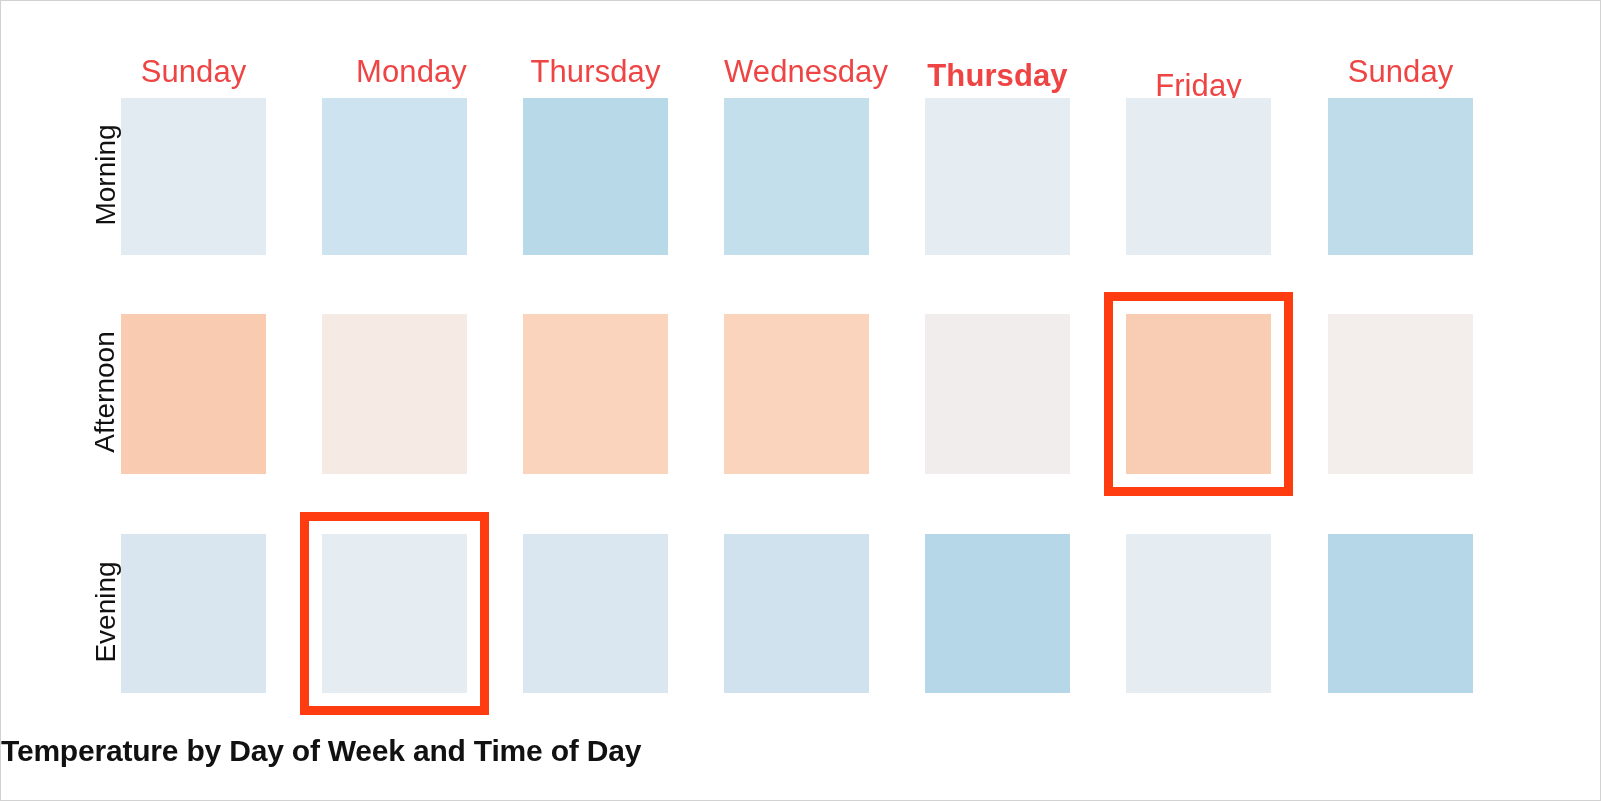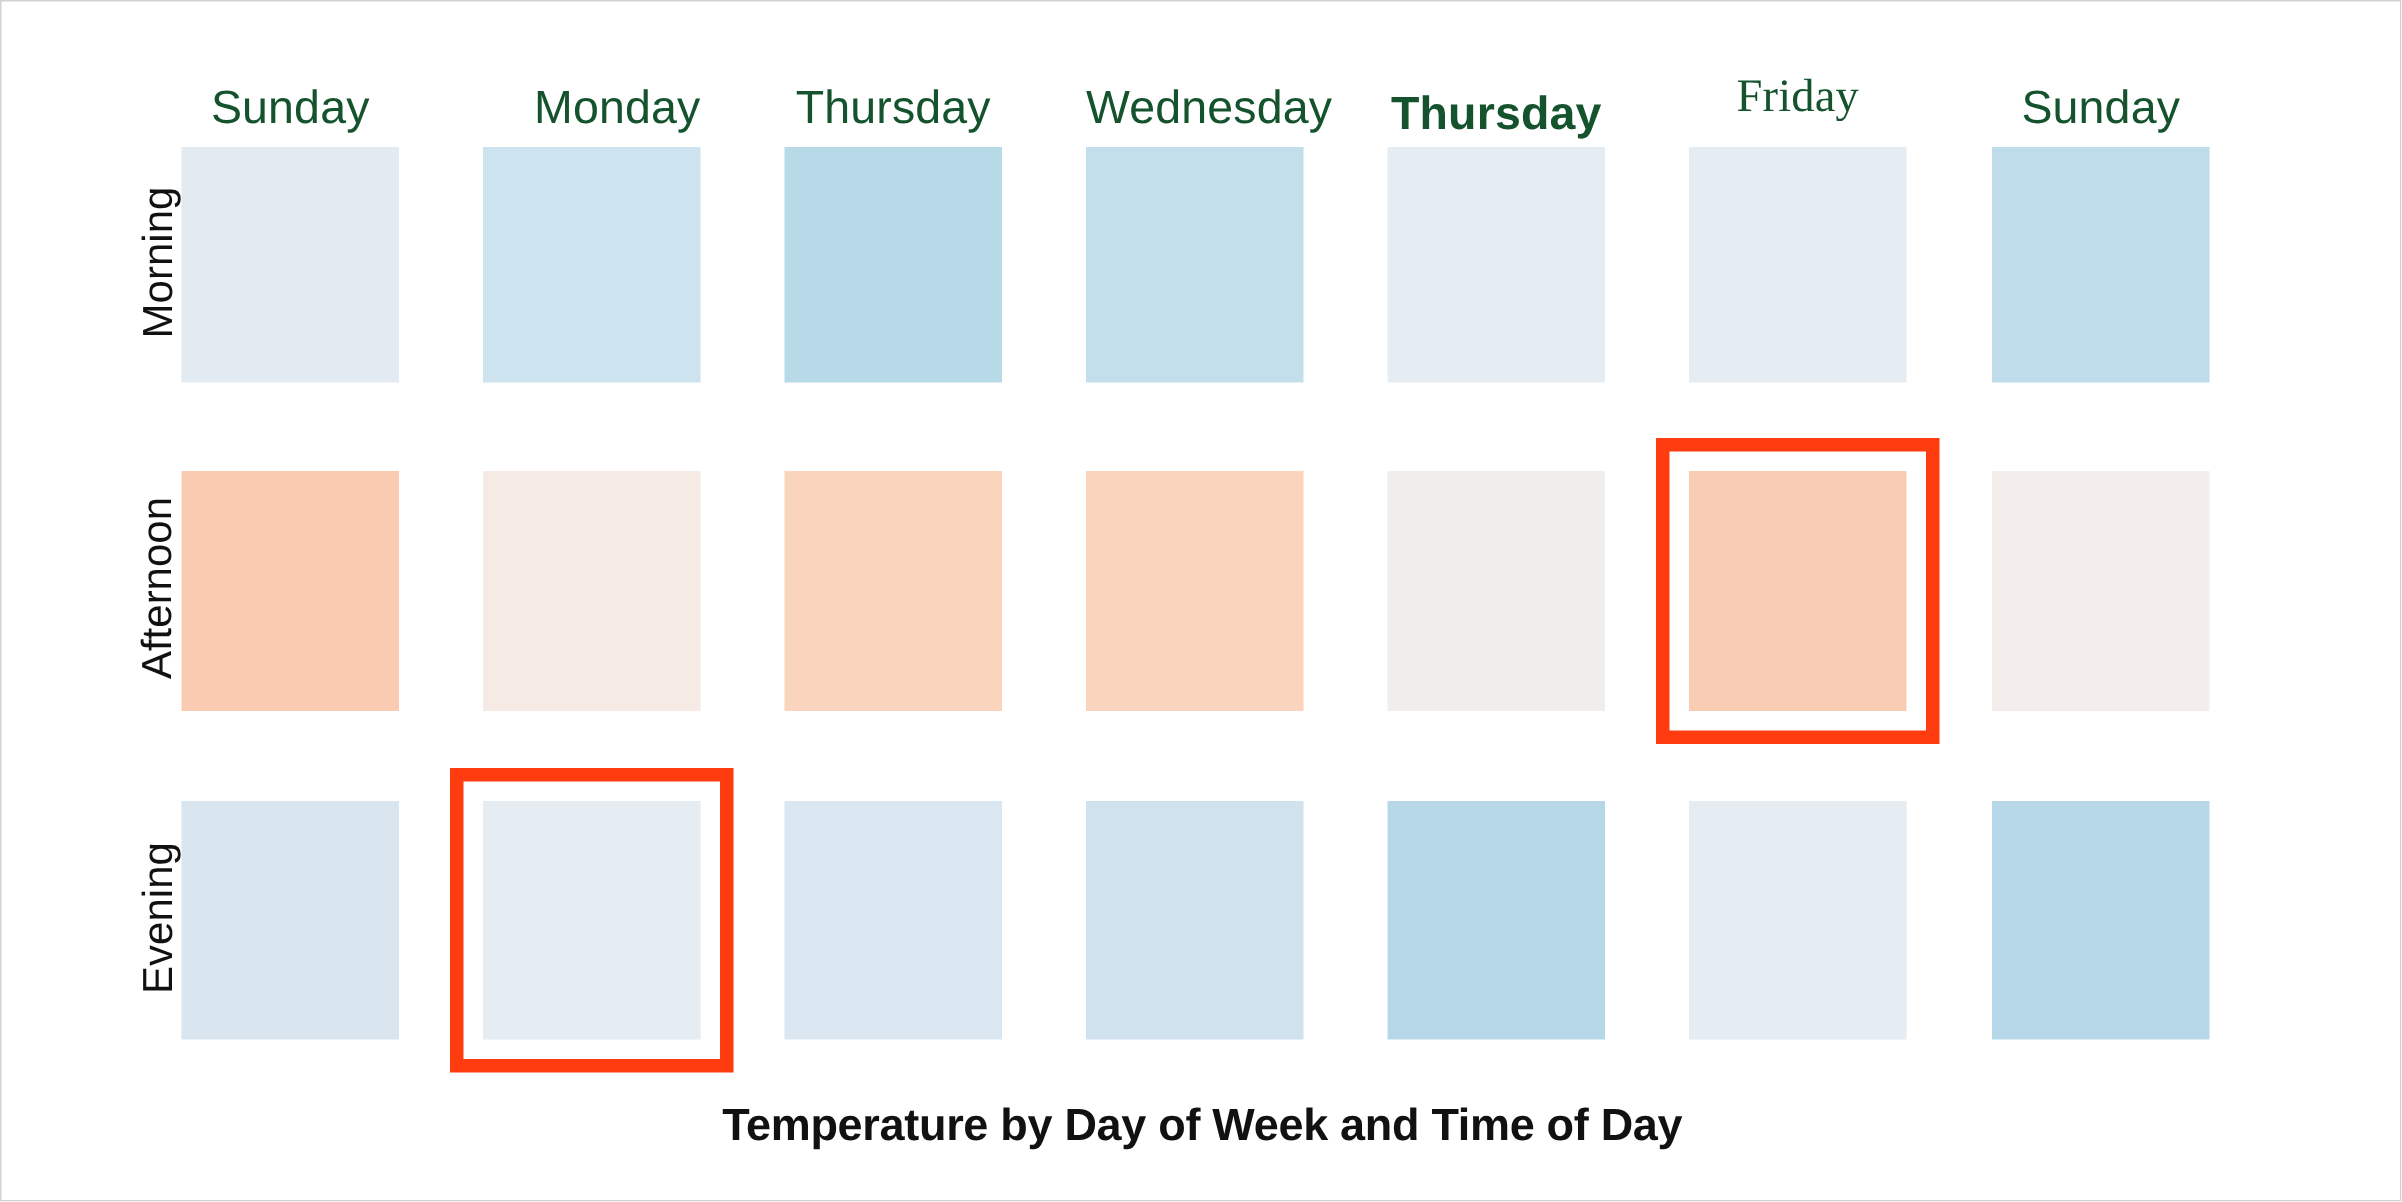--- a/index.html
+++ b/index.html
@@ -24,21 +24,21 @@
     left: 0;
     top: 0;
     width: 1601px;
     height: 801px;
   }
   
   .col-header {
     position: absolute;
     font-size: 31px;
     font-weight: 400;
-    color: #14532d;
+    color: #ef4444;
     text-align: center;
     white-space: nowrap;
     line-height: 1;
     letter-spacing: 0.1px;
   }
   
   .row-label {
     position: absolute;
     font-size: 28px;
     font-weight: 400;
@@ -60,40 +60,40 @@
     box-sizing: border-box;
     border-style: solid;
     background: transparent;
     pointer-events: none;
   }
   
   .chart-title {
     position: absolute;
     left: 0;
     width: 1601px;
-    text-align: center;
+    text-align: left;
     font-size: 30px;
     font-weight: 700;
     color: #111111;
     font-family: "Liberation Sans Narrow", "Liberation Sans", sans-serif;
     letter-spacing: -0.2px;
     white-space: nowrap;
   }
 </style>
 </head>
 <body>
 
 <div id="root">
   <div class="plot" id="plot">
       <div class="col-header" style="left: 120px; width: 145px; top: 55px;">Sunday</div>
       <div class="col-header" style="left: 338px; width: 145px; top: 55px;">Monday</div>
       <div class="col-header" style="left: 522px; width: 145px; top: 55px;">Thursday</div>
       <div class="col-header" style="left: 723px; width: 145px; top: 55px; text-align: center;">Wednesday</div>
       <div class="col-header" style="left: 924px; width: 145px; top: 59px; font-weight: bold;">Thursday</div>
-      <div class="col-header" style="left: 1125px; width: 145px; top: 47px; font-family: Liberation Serif, serif;">Friday</div>
+      <div class="col-header" style="left: 1125px; width: 145px; top: 69px;">Friday</div>
       <div class="col-header" style="left: 1327px; width: 145px; top: 55px;">Sunday</div>
       <div class="row-label" style="width: 157px; left: 25.5px; top: 159.5px;">Morning</div>
       <div class="row-label" style="width: 160px; left: 24px; top: 377px;">Afternoon</div>
       <div class="row-label" style="width: 159px; left: 24.5px; top: 596.5px;">Evening</div>
       <div class="cell" title="Sunday / Morning" style="left: 120px; top: 97px; width: 145px; height: 157px; background-color: rgb(227, 235, 242);"></div>
       <div class="cell" title="Monday / Morning" style="left: 321px; top: 97px; width: 145px; height: 157px; background-color: rgb(205, 227, 239);"></div>
       <div class="cell" title="Tuesday / Morning" style="left: 522px; top: 97px; width: 145px; height: 157px; background-color: rgb(184, 217, 232);"></div>
       <div class="cell" title="Wednesday / Morning" style="left: 723px; top: 97px; width: 145px; height: 157px; background-color: rgb(195, 223, 236);"></div>
       <div class="cell" title="Thursday / Morning" style="left: 924px; top: 97px; width: 145px; height: 157px; background-color: rgb(229, 237, 243);"></div>
       <div class="cell" title="Friday / Morning" style="left: 1125px; top: 97px; width: 145px; height: 157px; background-color: rgb(229, 237, 243);"></div>

